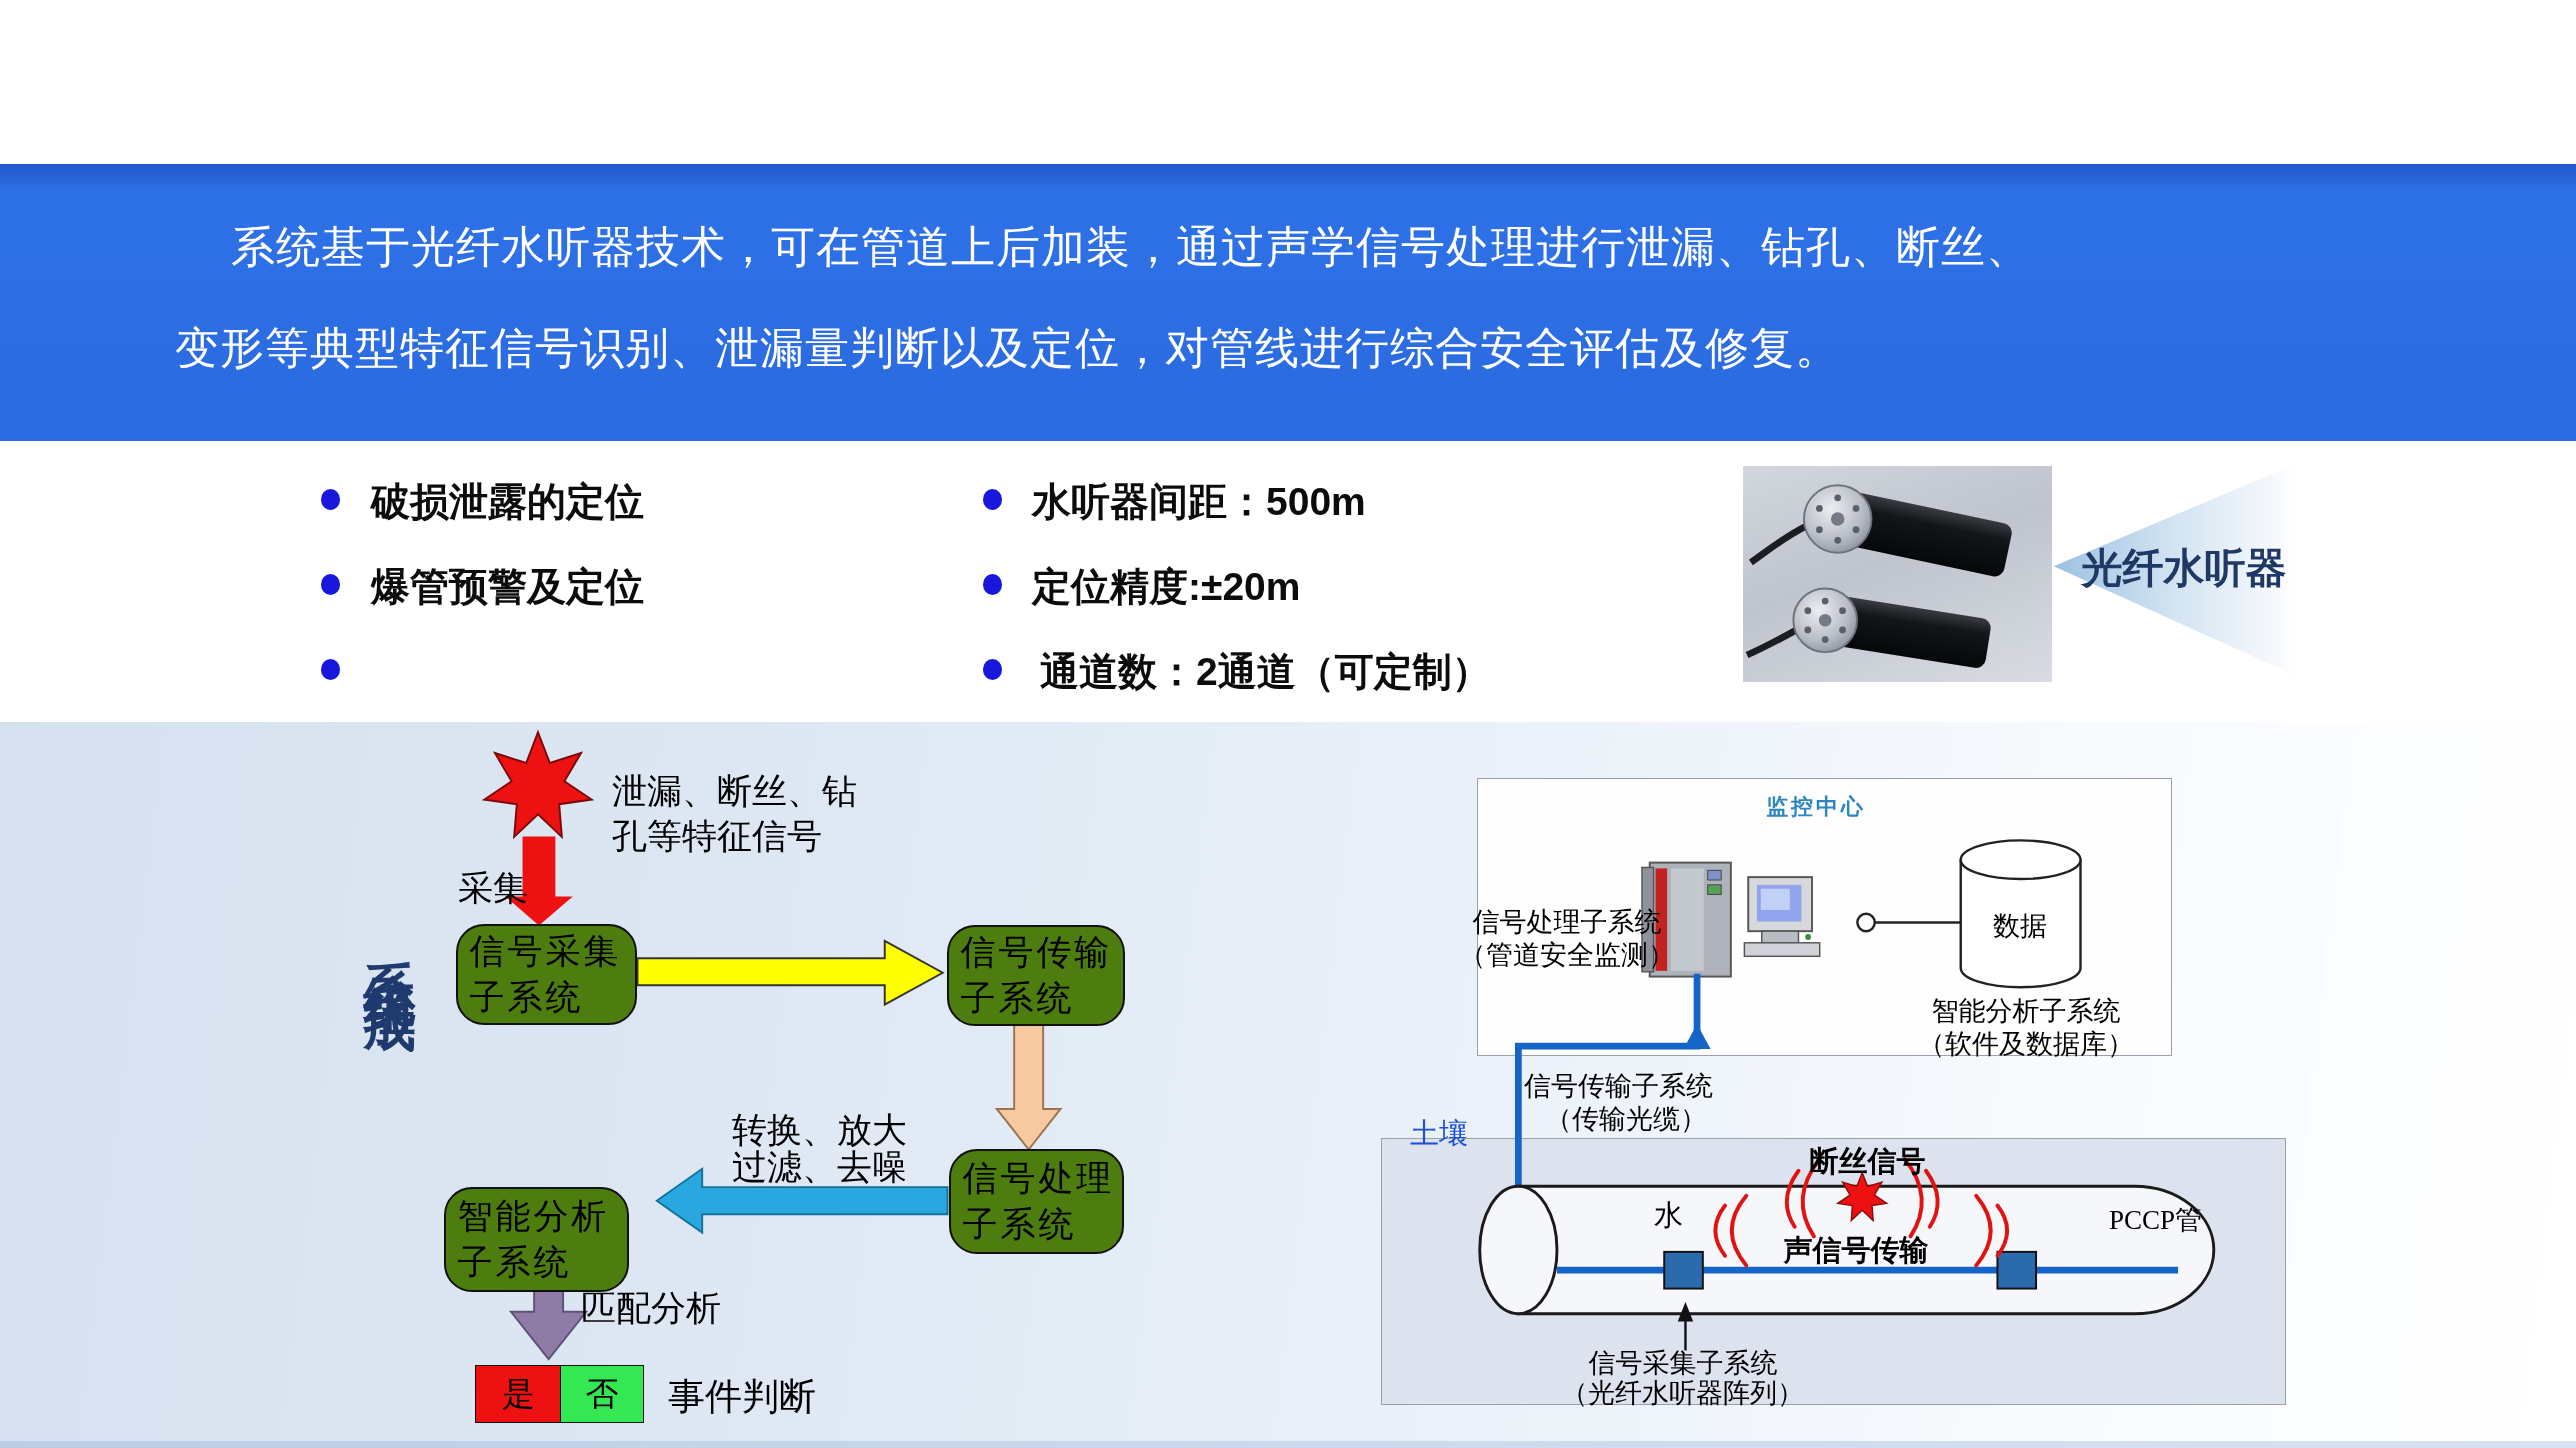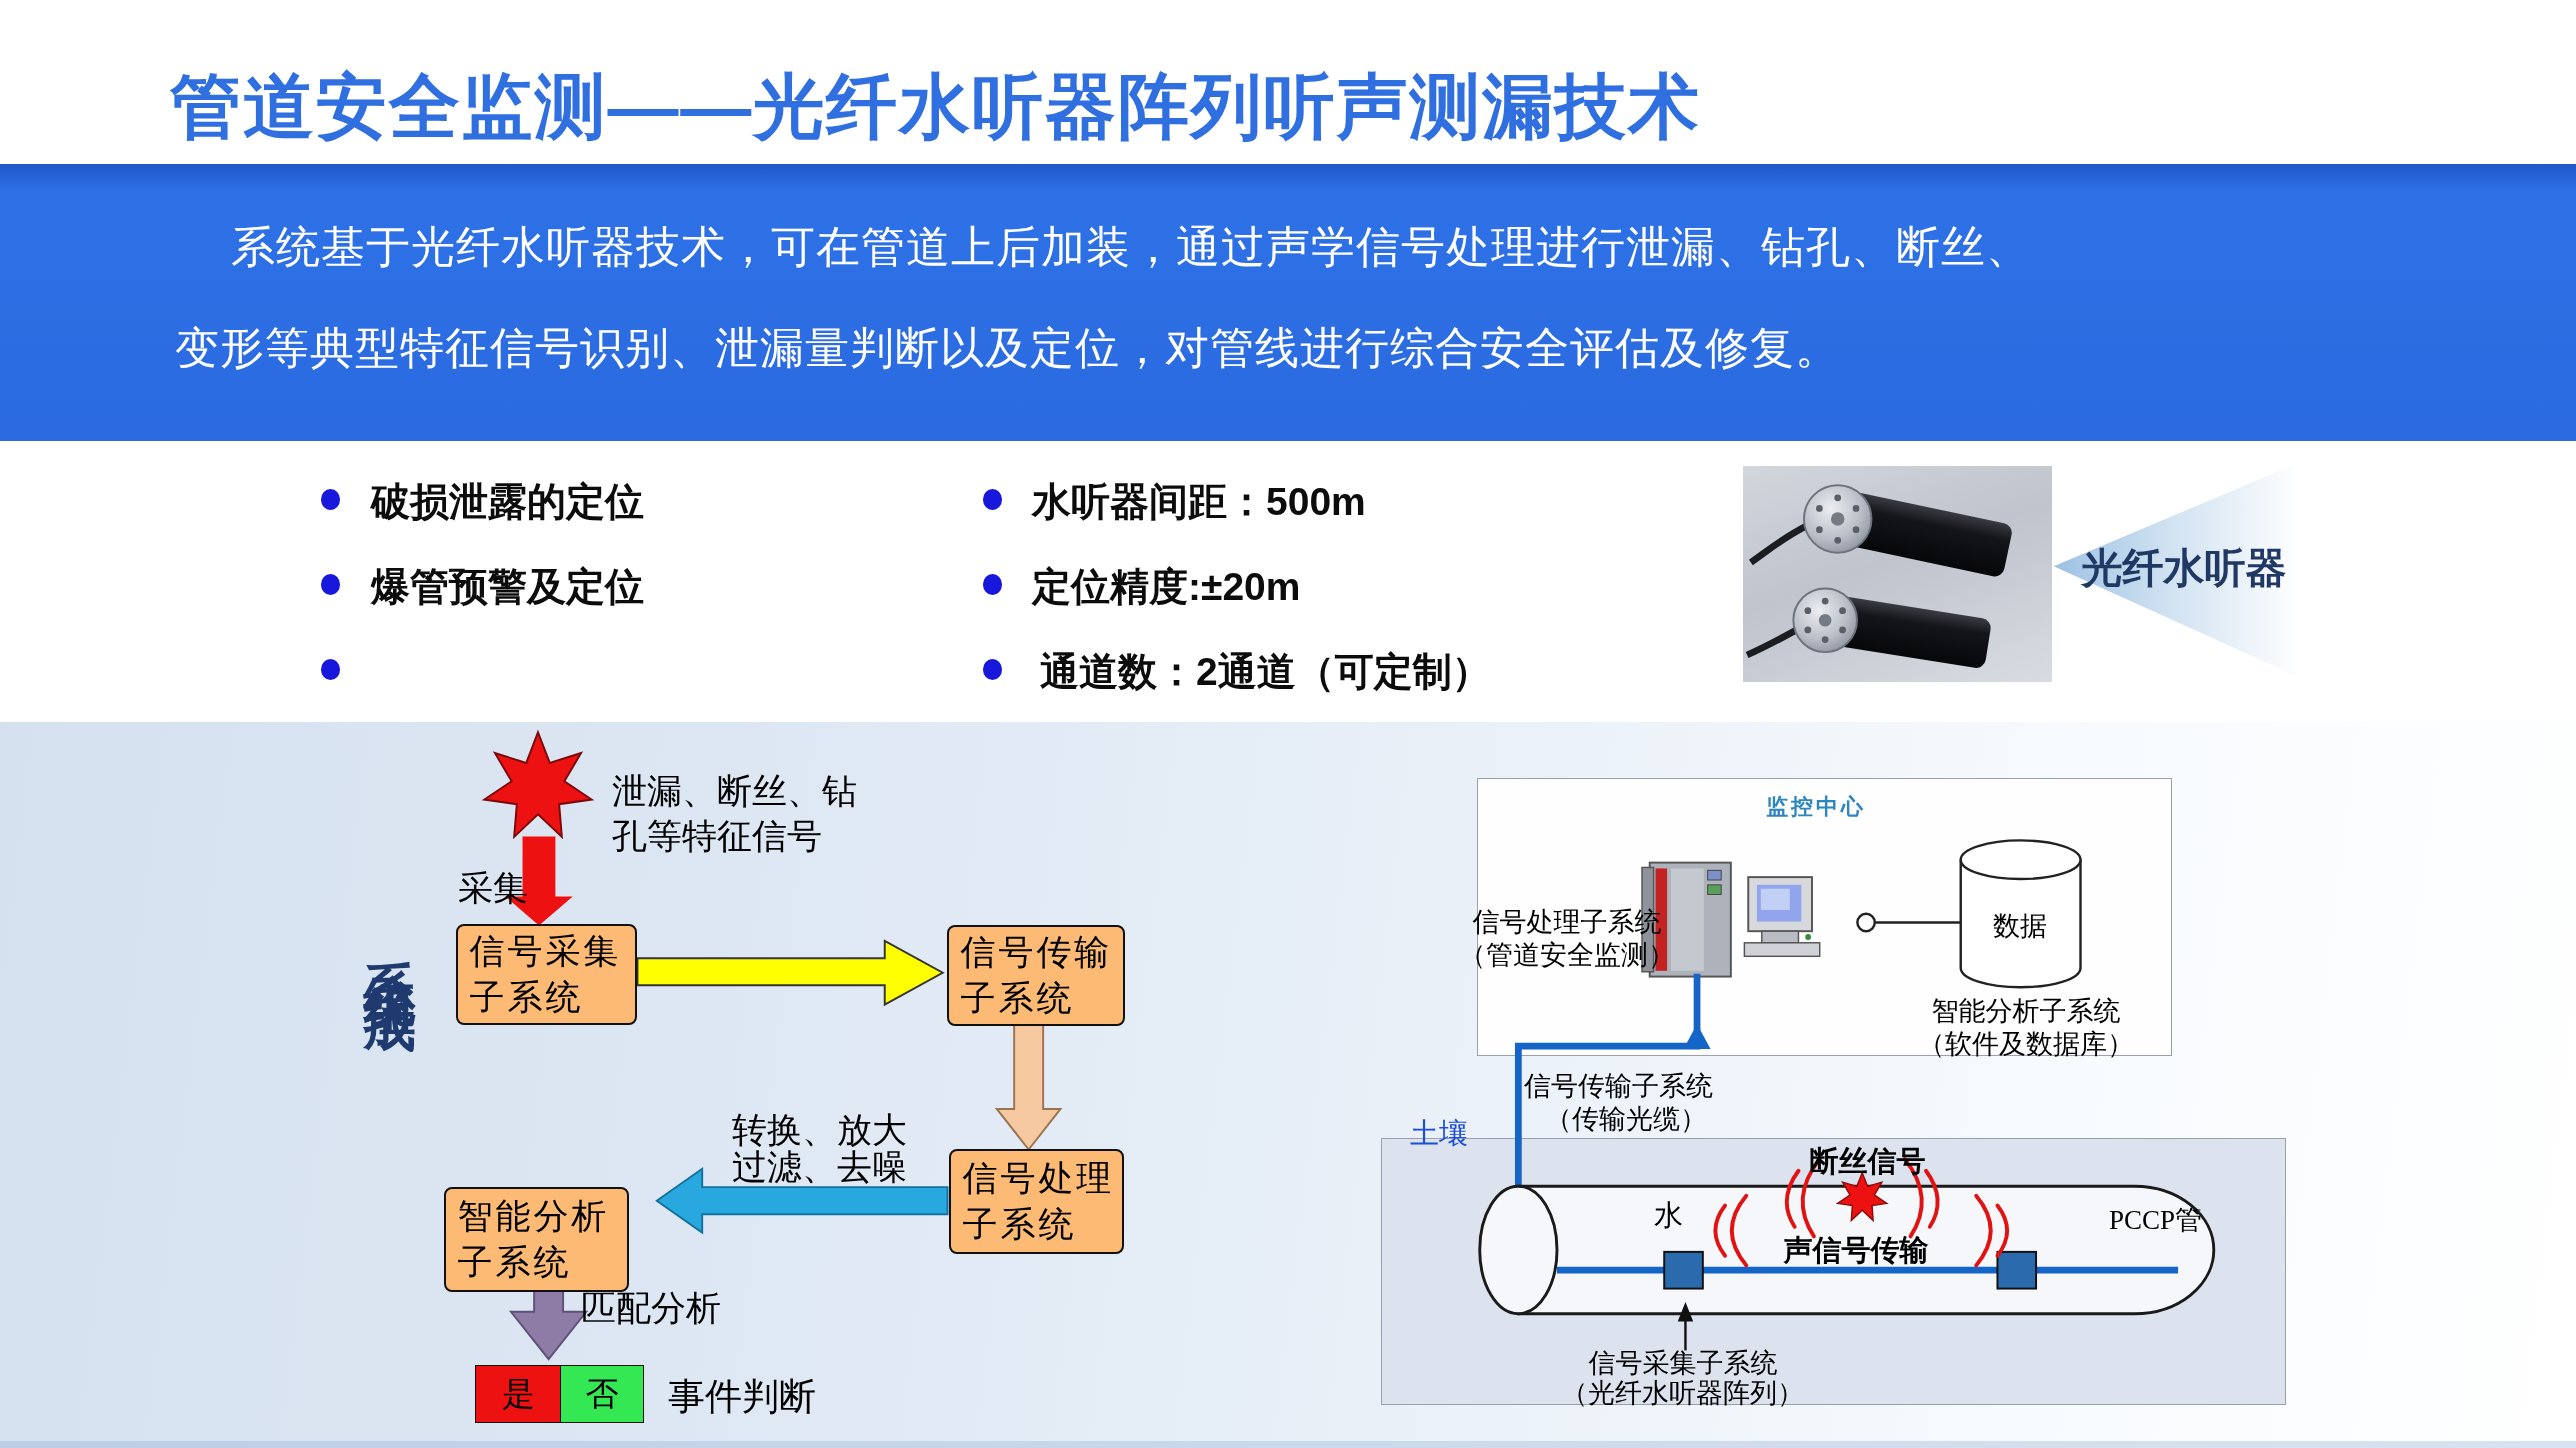--- a/index.html
+++ b/index.html
@@ -30,21 +30,21 @@
   
   #lower-panel{left:0;top:722px;width:2576px;height:726px;z-index:0;
      background:linear-gradient(97deg,#d6e1f0 0%,#dde7f3 28%,#e9f0f8 55%,#f8fbfe 80%,#ffffff 100%);}
   #footer-strip{left:0;top:1441px;width:2576px;height:7.7px;z-index:4;
      background:linear-gradient(to right,#bccee6,#d8e3f1);}
 
   
   #flow-heading{left:354px;top:918px;height:270px;writing-mode:vertical-lr;text-orientation:upright;
      font-size:52px;font-weight:700;color:#1e3a6e;letter-spacing:13.5px;z-index:3;
      font-family:"Liberation Serif",serif;}
-  .flow-box{background:#fdba74;border:2.9px solid #111;border-radius:8px;z-index:3;
+  .flow-box{background:#4d7c0f;border:2.9px solid #111;border-radius:28px;z-index:3;
      display:flex;flex-direction:column;justify-content:center;padding-left:11.6px;
      font-family:"Liberation Serif",serif;font-size:35px;letter-spacing:2.9px;color:#000;line-height:1.3;}
   .flow-label{font-family:"Liberation Serif",serif;font-size:35px;color:#000;z-index:3;white-space:nowrap;}
   .yn-box{z-index:3;border:1.9px solid #111;display:flex;align-items:center;justify-content:center;
      font-family:"Liberation Serif",serif;font-size:33px;color:#000;}
 
   
   #monitor-box{left:1477px;top:778px;width:693px;height:276px;background:#fefefe;
      border:1.9px solid #9aa0ad;z-index:1;}
   #soil-box{left:1381px;top:1138px;width:903px;height:265px;background:#dde3ee;
@@ -58,21 +58,20 @@
      font-family:Liberation Mono, monospace;}
 
   svg{display:block;}
   #overlay-svg{position:absolute;left:0;top:0;z-index:2;pointer-events:none;}
 </style>
 </head>
 <body>
 
 <div id="stage">
 
-  <div class="abs" id="page-title">管道安全监测——光纤水听器阵列听声测漏技术</div>
 
   <div class="abs" id="banner"></div>
   <div class="abs banner-line" id="banner-line1">系统基于光纤水听器技术，可在管道上后加装，通过声学信号处理进行泄漏、钻孔、断丝、</div>
   <div class="abs banner-line" id="banner-line2">变形等典型特征信号识别、泄漏量判断以及定位，对管线进行综合安全评估及修复。</div>
 
   <div class="abs dot" style="left:321px;top:489px;"></div>
   <div class="abs dot" style="left:321px;top:574px;"></div>
   <div class="abs dot" style="left:321px;top:659px;"></div>
   <div class="abs bullet-text" style="left:371px;top:475px;">破损泄露的定位</div>
   <div class="abs bullet-text" style="left:371px;top:560px;">爆管预警及定位</div>

